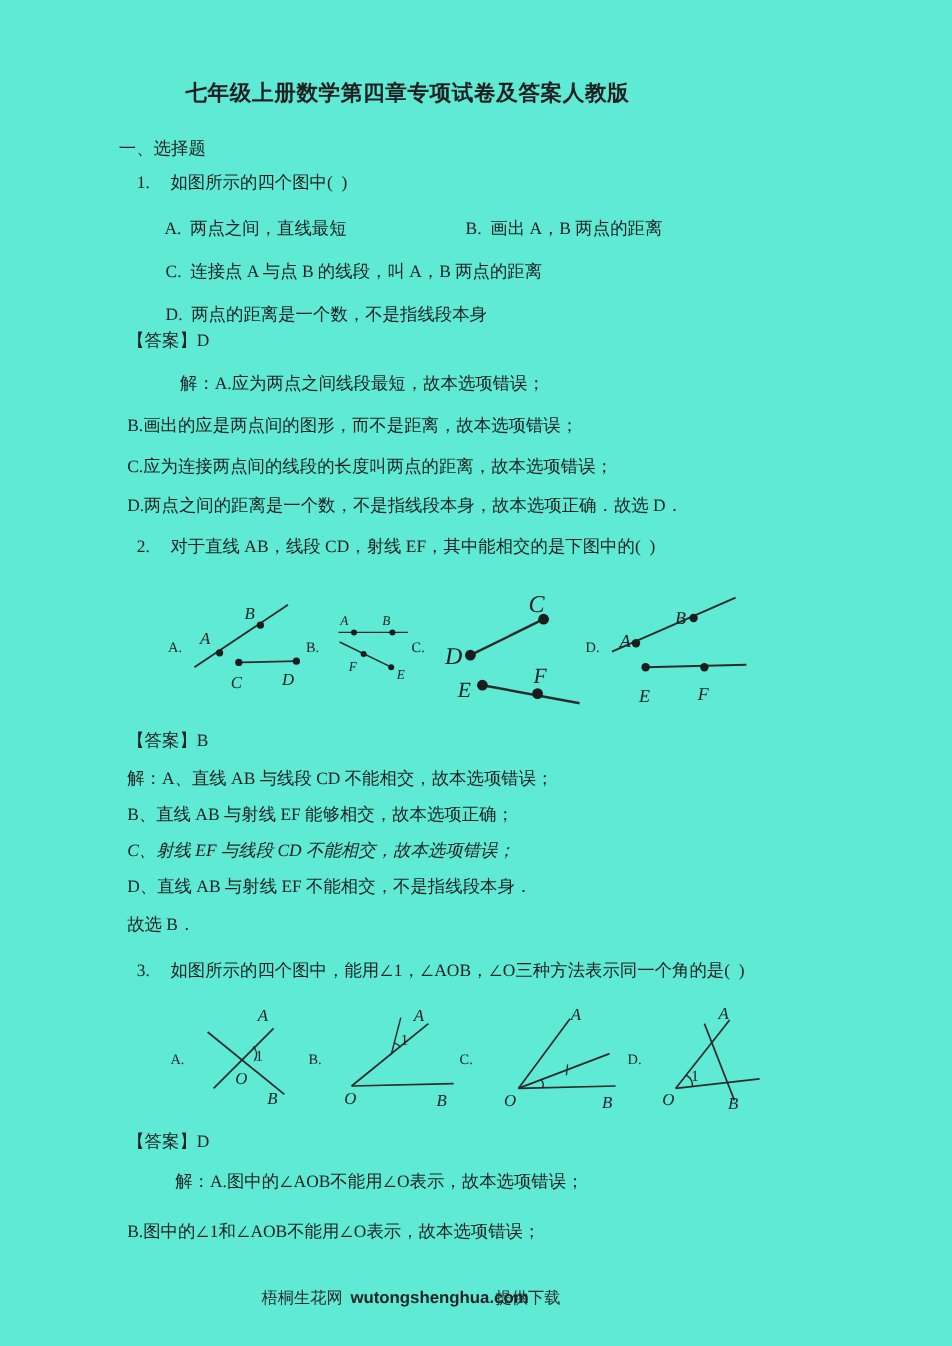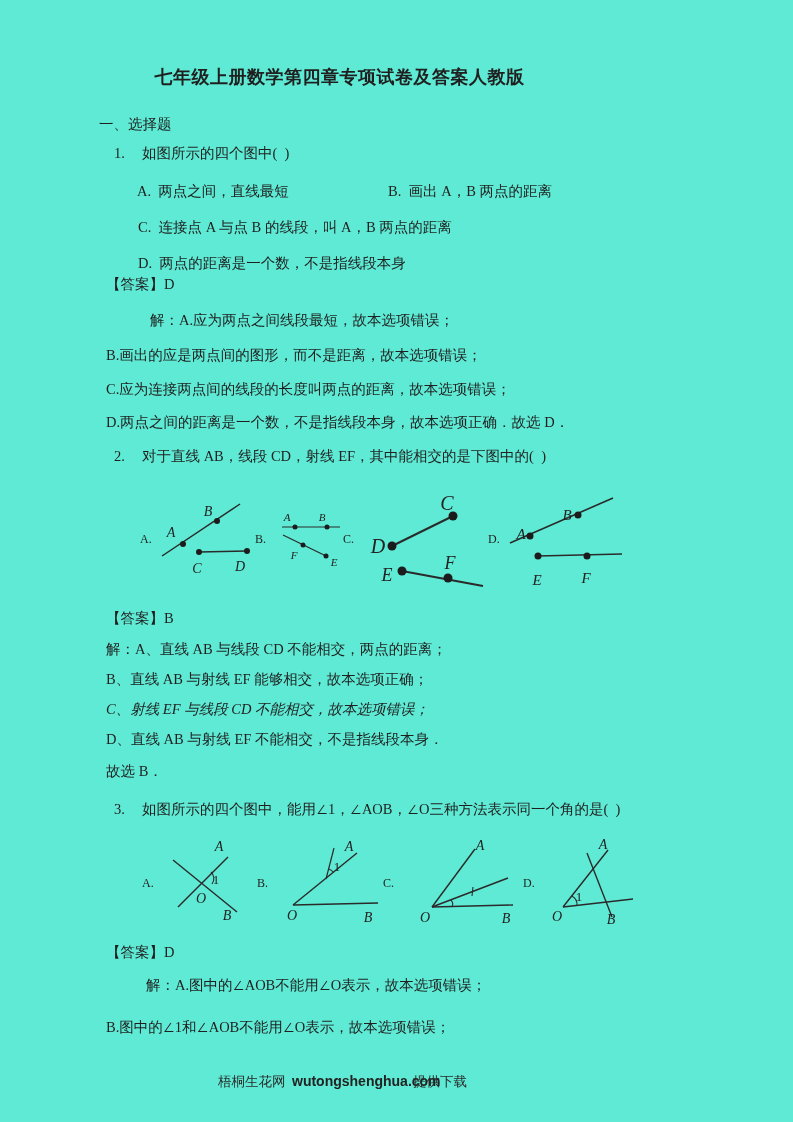--- a/index.html
+++ b/index.html
@@ -106,21 +106,21 @@
       <circle class="dot" cx="408" cy="66" r="3.5"></circle>
       <circle class="dot" cx="457" cy="66" r="3.5"></circle>
       <text class="flbl" x="391" y="49" font-size="15" text-anchor="middle">A</text>
       <text class="flbl" x="437" y="30" font-size="15" text-anchor="middle">B</text>
       <text class="flbl" x="407" y="95" font-size="15" text-anchor="middle">E</text>
       <text class="flbl" x="456" y="93" font-size="15" text-anchor="middle">F</text>
     </g>
   </svg>
 
   <div class="line" style="left:106px; top:611px;">【答案】B</div>
-  <div class="line" style="left:106px; top:642px;">解：A、直线 AB 与线段 CD 不能相交，两点的距离；</div>
+  <div class="line" style="left:106px; top:642px;">解：A、直线 AB 与线段 CD 不能相交，故本选项错误；</div>
   <div class="line" style="left:106px; top:672px;">B、直线 AB 与射线 EF 能够相交，故本选项正确；</div>
   <div class="line" style="left:106px; top:702px;font-style:italic;">C、射线 EF 与线段 CD 不能相交，故本选项错误；</div>
   <div class="line" style="left:106px; top:732px;">D、直线 AB 与射线 EF 不能相交，不是指线段本身．</div>
   <div class="line" style="left:106px; top:764px;">故选 B．</div>
 
   <div class="line" style="left:114px; top:802px;">3.</div>
   <div class="line" style="left:142px; top:802px;">如图所示的四个图中，能用∠1，∠AOB，∠O三种方法表示同一个角的是(  )</div>
 
   <svg style="left:130px; top:835px;" width="520" height="95" viewBox="0 0 520 95">
 

